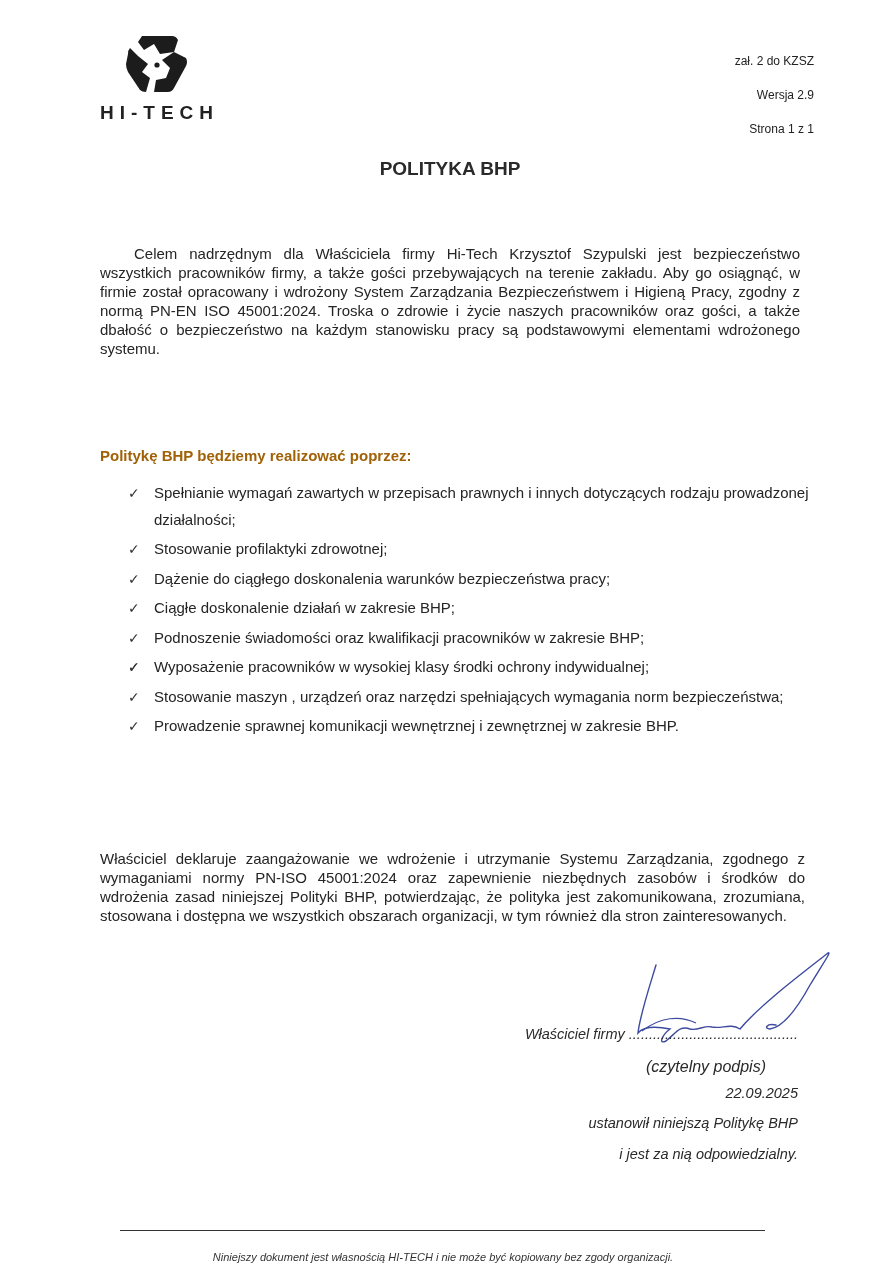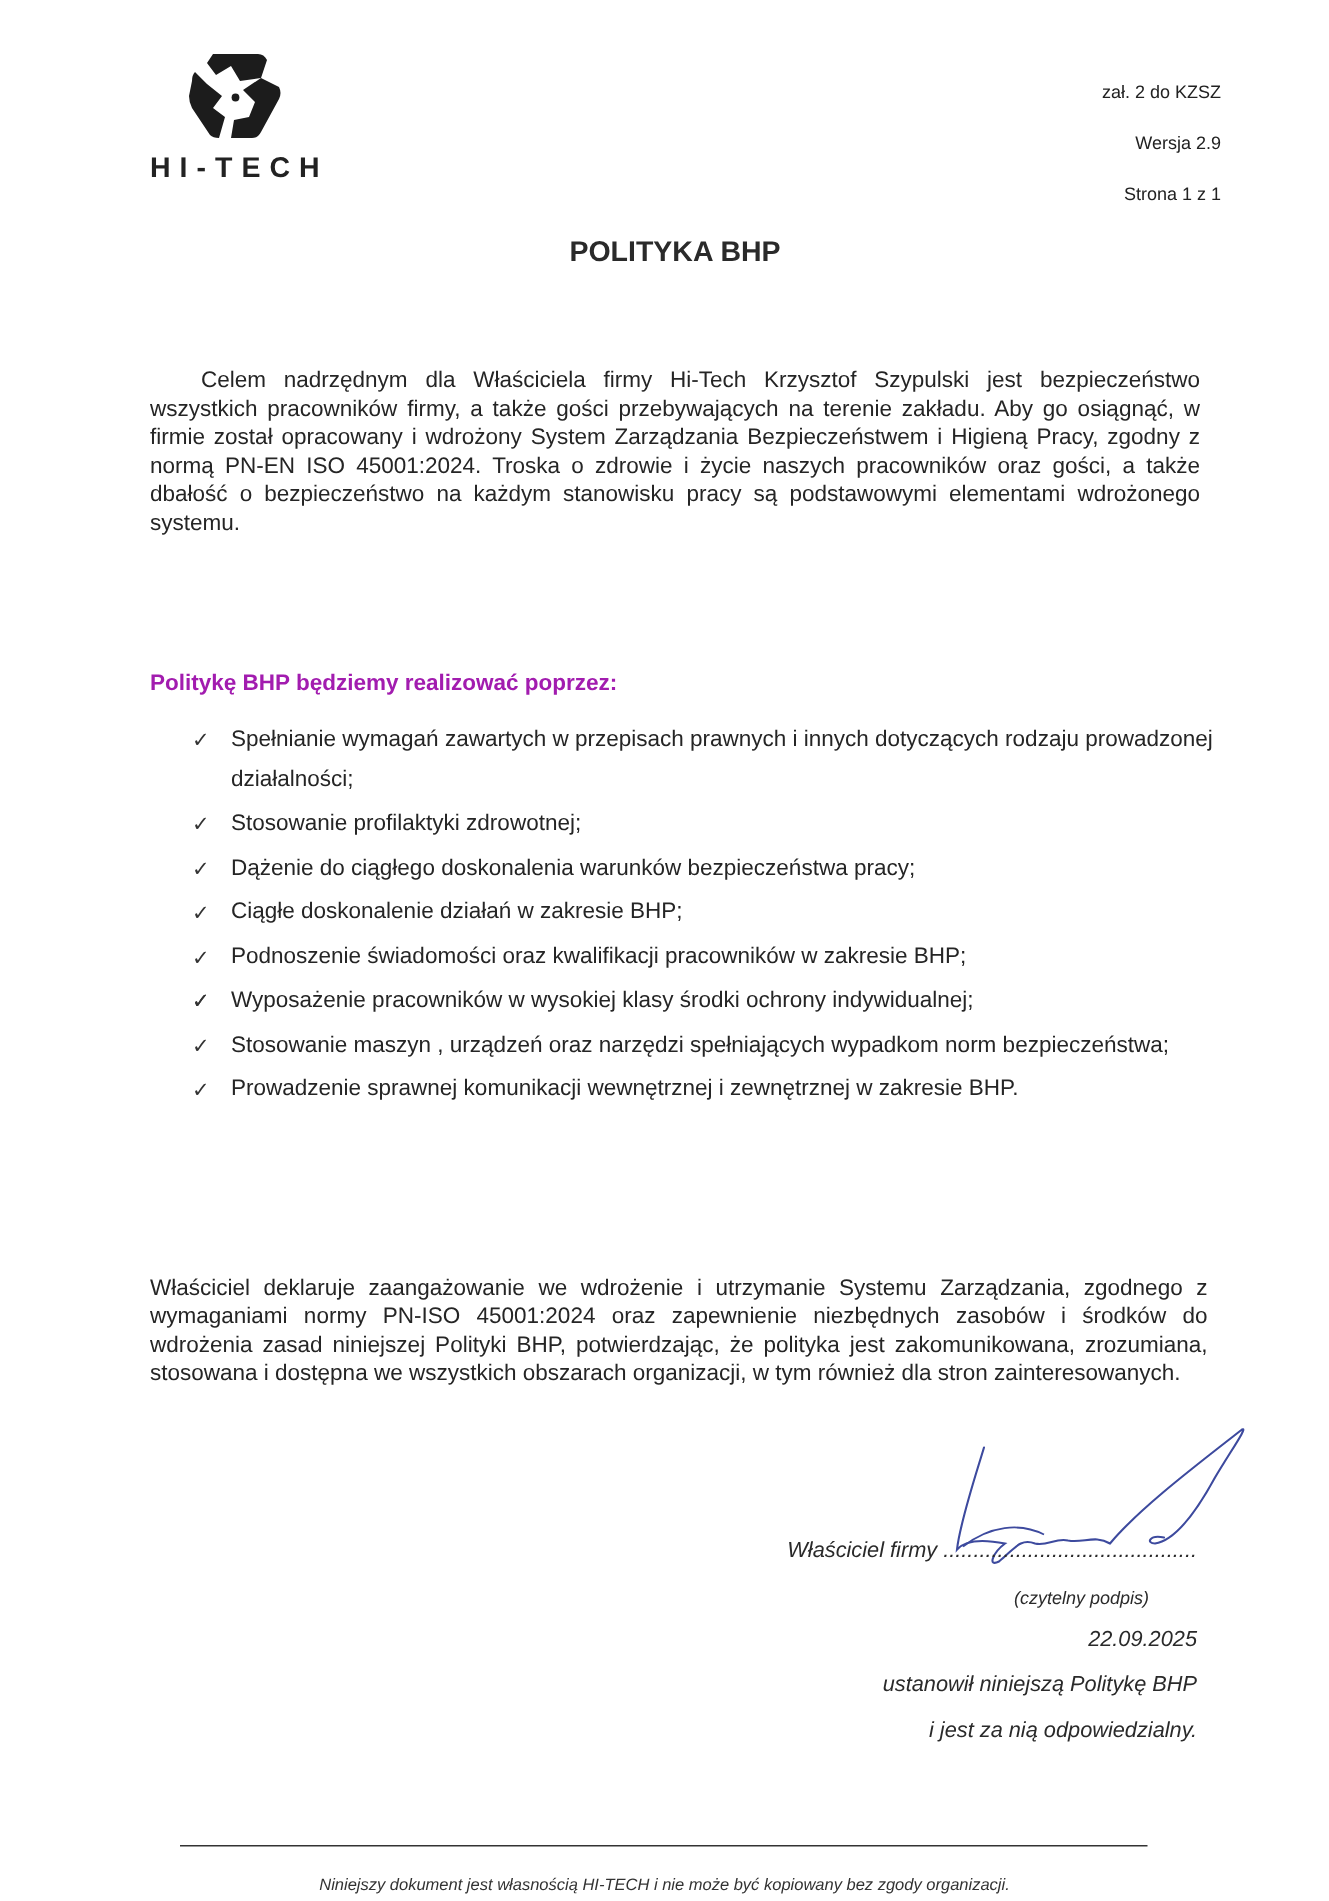--- a/index.html
+++ b/index.html
@@ -8,21 +8,21 @@
     .abs { position: absolute; }
     .logo { left: 98px; top: 30px; width: 130px; height: 95px; }
     .logo svg { position: absolute; left: 26px; top: 4px; }
     .logo-text { position: absolute; left: 2px; top: 72px; font-size: 19px; letter-spacing: 6px;
                  font-weight: bold; color: #222; white-space: nowrap; }
     .meta { right: 72px; text-align: right; font-size: 12px; color: #222; }
     .meta.b { font-weight: normal; }
     .title { left: 0; width: 900px; top: 158px; text-align: center; font-size: 19px; font-weight: bold; color: #2a2a2a; }
     .para { left: 100px; width: 700px; font-size: 15px; line-height: 19px; text-align: justify; color: #252525; }
     .para .indent { display: inline-block; width: 34px; }
-    .lead { left: 100px; top: 447px; font-size: 15px; font-weight: bold; color: #a21caf; }
+    .lead { left: 100px; top: 447px; font-size: 15px; font-weight: bold; color: #a16207; }
     .list { left: 128px; top: 480px; width: 700px; margin: 0; padding: 0; list-style: none; }
     .list li { position: relative; padding-left: 26px; font-size: 15px; line-height: 26.5px; margin-bottom: 3px; color: #252525; }
     .list li .check { position: absolute; left: 0; top: 0; font-size: 14px; color: #333; }
     .sig-block { right: 88px; text-align: right; font-style: italic; font-size: 14.5px; color: #2a2a2a; }
     .dots { letter-spacing: 0; }
     .signature { left: 600px; top: 945px; }
     .footer-line { left: 120px; top: 1230px; width: 645px; height: 1px; background: #333; }
     .footer { left: 0; width: 886px; top: 1251px; text-align: center; font-size: 11px; font-style: italic; color: #333; }
   </style>
 </head>
@@ -52,34 +52,34 @@
 <div class="abs lead">Politykę BHP będziemy realizować poprzez:</div>
 
 <ul class="abs list">
   <li><span class="check">✓</span><span>Spełnianie wymagań zawartych w przepisach prawnych i innych dotyczących rodzaju prowadzonej działalności;</span></li>
   <li><span class="check">✓</span><span>Stosowanie profilaktyki zdrowotnej;</span></li>
   <li><span class="check">✓</span><span>Dążenie do ciągłego doskonalenia warunków bezpieczeństwa pracy;</span></li>
   <li><span class="check">✓</span><span>Ciągłe doskonalenie działań w zakresie BHP;</span></li>
   <li><span class="check">✓</span><span>Podnoszenie świadomości oraz kwalifikacji pracowników w zakresie BHP;</span></li>
   <li><span class="check">✓</span></li>
   <li><span class="check">✓</span><span>Wyposażenie pracowników w wysokiej klasy środki ochrony indywidualnej;</span></li>
-  <li><span class="check">✓</span><span>Stosowanie maszyn , urządzeń oraz narzędzi spełniających wypadkom norm bezpieczeństwa;</span></li>
+  <li><span class="check">✓</span><span>Stosowanie maszyn , urządzeń oraz narzędzi spełniających wymagania norm bezpieczeństwa;</span></li>
   <li><span class="check">✓</span><span>Prowadzenie sprawnej komunikacji wewnętrznej i zewnętrznej w zakresie BHP.</span></li>
 </ul>
 
 <div class="abs para" style="top:849px; width:705px;">Właściciel deklaruje zaangażowanie we wdrożenie i utrzymanie Systemu Zarządzania, zgodnego z wymaganiami normy PN-ISO 45001:2024 oraz zapewnienie niezbędnych zasobów i środków do wdrożenia zasad niniejszej Polityki BHP, potwierdzając, że polityka jest zakomunikowana, zrozumiana, stosowana i dostępna we wszystkich obszarach organizacji, w tym również dla stron zainteresowanych.</div>
 
 <svg class="abs signature" width="240" height="110" viewBox="0 0 240 110">
   <path d="M56 20 C 50 40, 40 70, 38 88 C 45 80, 60 82, 70 84 C 62 90, 58 100, 66 96 C 76 88, 80 80, 90 84 C 98 86, 104 80, 112 82 C 122 84, 130 78, 140 84 C 160 60, 200 30, 228 8 C 232 6, 222 20, 210 40 C 198 62, 184 82, 170 84 C 164 84, 166 78, 176 80" fill="none" stroke="#3d4a9e" stroke-width="1.4" stroke-linecap="round"></path>
   <path d="M42 86 C 60 72, 80 70, 96 78" fill="none" stroke="#3d4a9e" stroke-width="1.2"></path>
 </svg>
 
 <div class="abs sig-block" style="top:1026px;">
   <span>Właściciel firmy</span>
   <span class="dots">..........................................</span>
 </div>
-<div class="abs sig-block" style="top:1058px; right:120px; font-size:12px;margin-left:35px;">(czytelny podpis)</div>
+<div class="abs sig-block" style="top:1058px; right:120px; font-size:16px;margin-left:35px;">(czytelny podpis)</div>
 <div class="abs sig-block" style="top:1085px;">22.09.2025</div>
 <div class="abs sig-block" style="top:1115px;">ustanowił niniejszą Politykę BHP</div>
 <div class="abs sig-block" style="top:1146px;">i  jest za nią odpowiedzialny.</div>
 
 <div class="abs footer-line"></div>
 <div class="abs footer">Niniejszy dokument jest własnością HI-TECH i nie może być kopiowany bez zgody organizacji.</div>
 
 </body></html>

